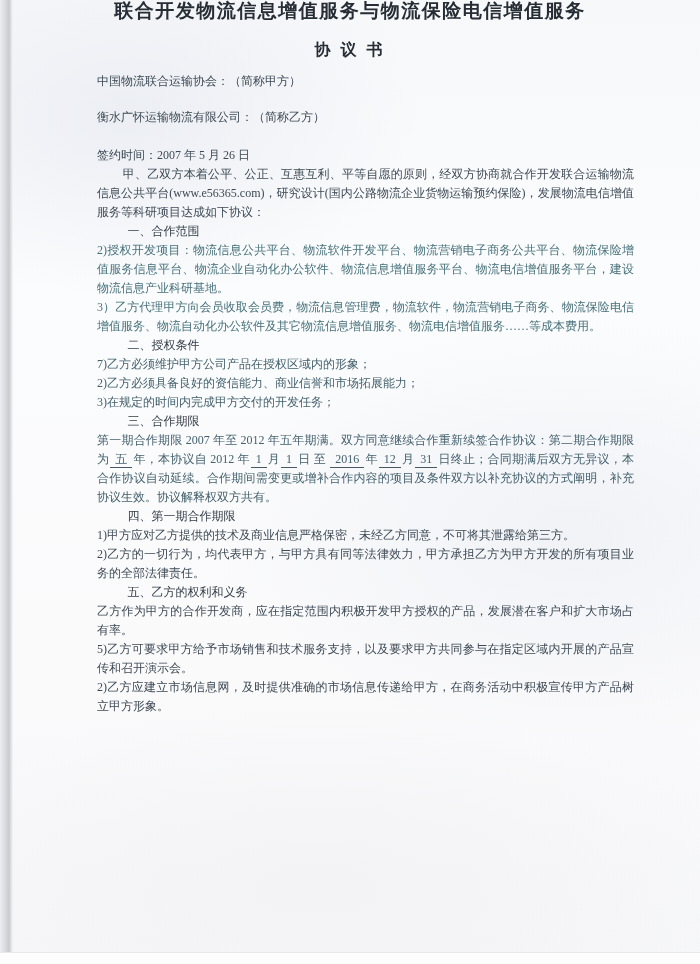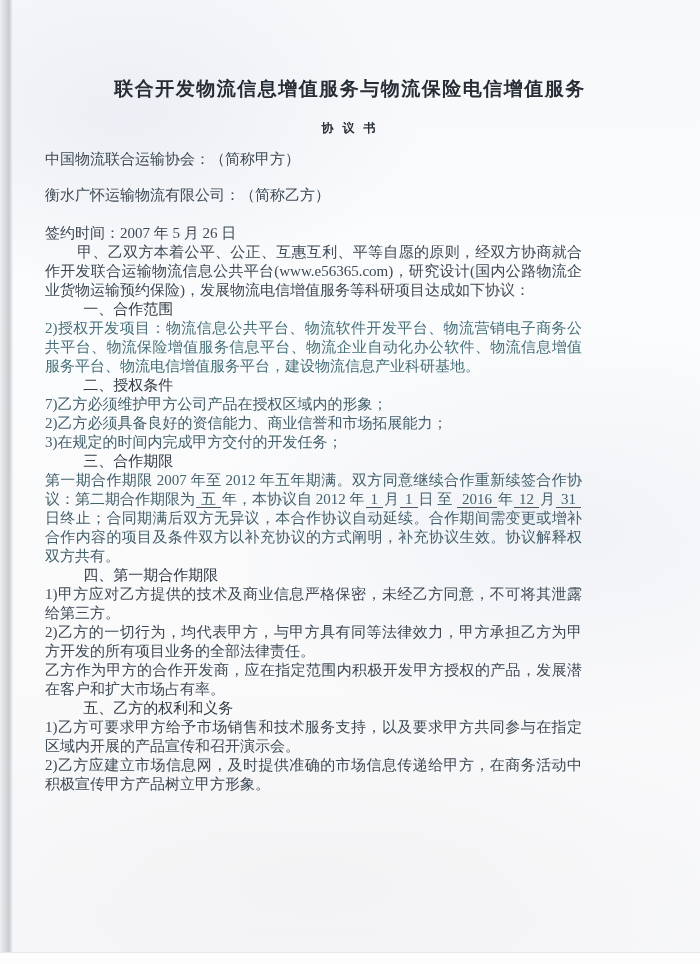--- a/index.html
+++ b/index.html
@@ -19,30 +19,30 @@
       linear-gradient(180deg,#f7f8fa 0%,#fbfcfd 30%,#fafafb 70%,#f6f7f9 100%);
   }
   .edge-left{
     position:absolute;left:0;top:0;width:13px;height:964px;
     background:linear-gradient(90deg,#eceef1 0%,#d6d8dc 45%,#c9cbd0 70%,#f6f7f9 100%);
   }
   .edge-bottom{
     position:absolute;left:0;bottom:0;width:700px;height:11px;
     background:#fdfdfe;border-top:1px solid #e6e7ea;
   }
-  .titles{padding-top:78px;text-align:center;color:#272d35;}
+  .titles{text-align:center;color:#272d35;}
   .title-1{
     font-size:19px;font-weight:bold;letter-spacing:1.5px;line-height:22px;
   }
   .title-2{
-    font-size:12px;font-weight:bold;letter-spacing:3px;margin-top:17px;line-height:22px;
+    font-size:16px;font-weight:bold;letter-spacing:3px;margin-top:17px;line-height:22px;
   }
   .content{
-    margin-left:45px;width:537px;color:#3e4a55;
-    font-size:15px;line-height:19px;text-align:justify;
+    margin-left:97px;width:537px;color:#3e4a55;
+    font-size:12px;line-height:19px;text-align:justify;
   }
   .line{white-space:nowrap;}
   .party-a{margin-top:11px;}
   .party-b{margin-top:17px;}
   .sign-block{margin-top:18px;}
   .sign-block .line{line-height:20px;}
   .preamble{margin-top:13px;text-indent:2.15em;}
   p.para{margin:0;padding:0;}
   .h{text-indent:2.55em;color:#333d47;}
   .tint{color:#46707a;}
@@ -70,34 +70,35 @@
     <div class="line party-b">衡水广怀运输物流有限公司：（简称乙方）</div>
 
     <div class="sign-block">
       <div class="line">签约时间：2007 年 5 月 26 日</div>
     </div>
 
     <p class="para preamble">甲、乙双方本着公平、公正、互惠互利、平等自愿的原则，经双方协商就合作开发联合运输物流信息公共平台(www.e56365.com)，研究设计(国内公路物流企业货物运输预约保险)，发展物流电信增值服务等科研项目达成如下协议：</p>
 
     <p class="para h">一、合作范围</p>
     <p class="para tint">2)授权开发项目：物流信息公共平台、物流软件开发平台、物流营销电子商务公共平台、物流保险增值服务信息平台、物流企业自动化办公软件、物流信息增值服务平台、物流电信增值服务平台，建设物流信息产业科研基地。</p>
+    <p class="para tint">3）乙方代理甲方向会员收取会员费，物流信息管理费，物流软件，物流营销电子商务、物流保险电信增值服务、物流自动化办公软件及其它物流信息增值服务、物流电信增值服务……等成本费用。</p>
 
     <p class="para h">二、授权条件</p>
     <p class="para tint2">7)乙方必须维护甲方公司产品在授权区域内的形象；</p>
     <p class="para tint2">2)乙方必须具备良好的资信能力、商业信誉和市场拓展能力；</p>
     <p class="para tint2">3)在规定的时间内完成甲方交付的开发任务；</p>
 
     <p class="para h">三、合作期限</p>
     <p class="para tint2"><span>第一期合作期限 2007 年至 2012 年五年期满。双方同意继续合作重新续签合作协议：第二期合作期限为</span><span class="blank">五</span><span>年，本协议自 2012 年</span><span class="blank">1</span><span>月</span><span class="blank">1</span><span>日 至</span> <span class="blank">2016</span><span>年</span><span class="blank">12</span><span>月</span><span class="blank">31</span><span>日终止；合同期满后双方无异议，本合作协议自动延续。合作期间需变更或增补合作内容的项目及条件双方以补充协议的方式阐明，补充协议生效。协议解释权双方共有。</span></p>
 
     <p class="para h">四、第一期合作期限</p>
     <p class="para">1)甲方应对乙方提供的技术及商业信息严格保密，未经乙方同意，不可将其泄露给第三方。</p>
     <p class="para">2)乙方的一切行为，均代表甲方，与甲方具有同等法律效力，甲方承担乙方为甲方开发的所有项目业务的全部法律责任。</p>
 
+    <p class="para h">五、乙方的权利和义务</p>
     <p class="para">乙方作为甲方的合作开发商，应在指定范围内积极开发甲方授权的产品，发展潜在客户和扩大市场占有率。</p>
-    <p class="para h">五、乙方的权利和义务</p>
-    <p class="para">1)乙方可要求甲方给予市场销售和技术服务支持，以及要求甲方共同参与在指定区域内开展的产品宣传和召开演示会。</p>
+    <p class="para">5)乙方可要求甲方给予市场销售和技术服务支持，以及要求甲方共同参与在指定区域内开展的产品宣传和召开演示会。</p>
     <p class="para">2)乙方应建立市场信息网，及时提供准确的市场信息传递给甲方，在商务活动中积极宣传甲方产品树立甲方形象。</p>
 
   </div>
 
   <div class="edge-bottom"></div>
 </div>
 
 </body></html>

